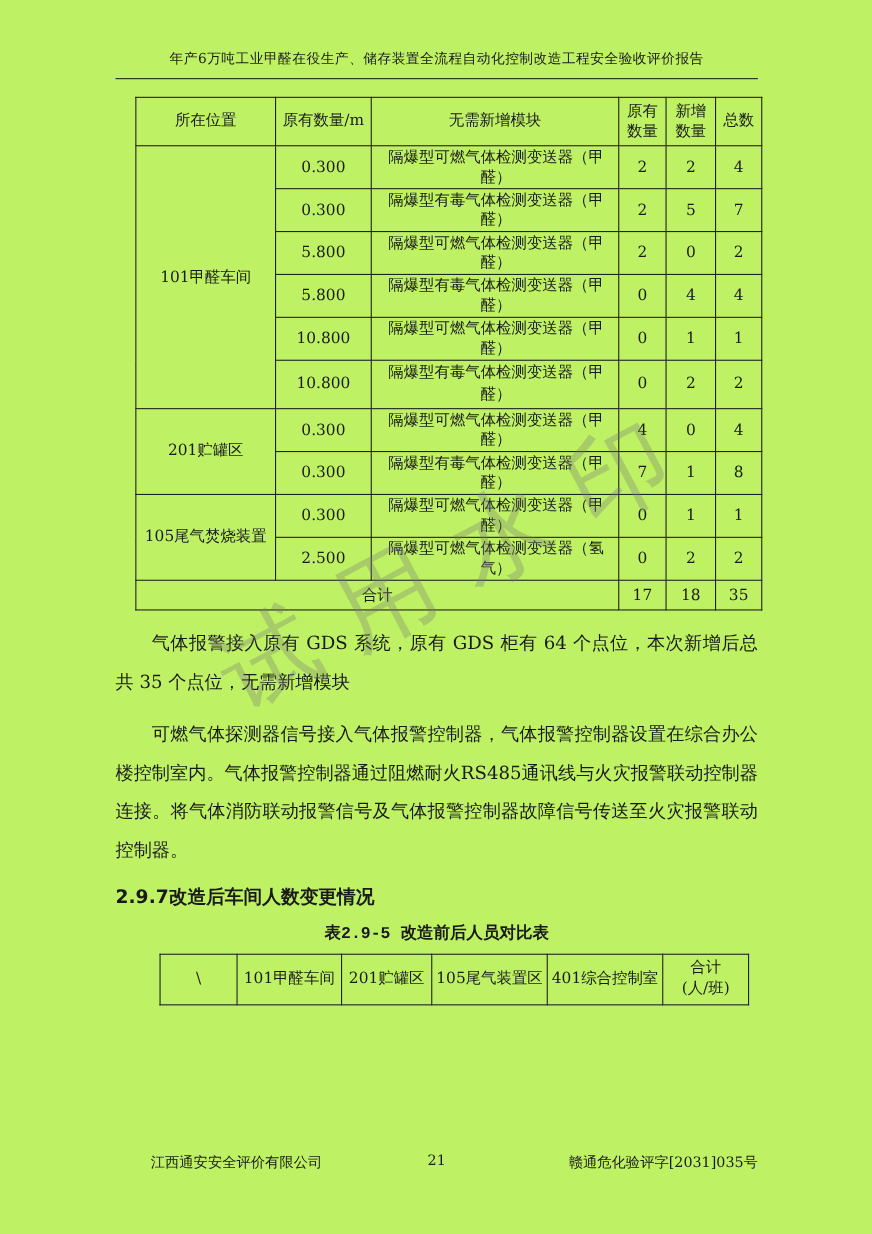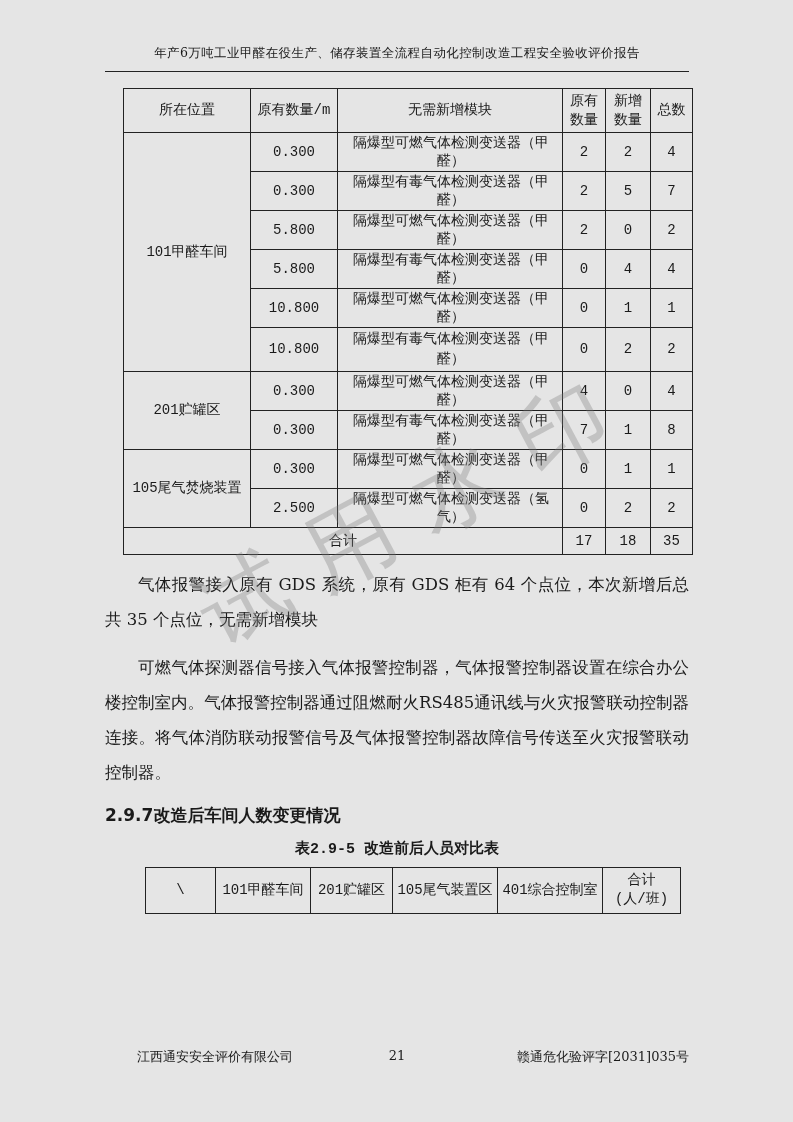--- a/index.html
+++ b/index.html
@@ -1,29 +1,29 @@
 <!DOCTYPE html>
 <html><head>
 <meta charset="utf-8">
 <style>
   * { margin:0; padding:0; box-sizing:border-box; }
   html,body { background:#ffffff; }
   .page {
     position:relative; width:793px; height:1122px; margin:0 auto;
-    background:#e5e5e5; color:#1a1a1a; overflow:hidden;
+    background:#bef264; color:#1a1a1a; overflow:hidden;
     font-family:"DejaVu Serif","Liberation Serif",serif;
   }
   .content { position:absolute; left:105px; width:584px; top:45px; }
 
   .doc-header {
     text-align:center; font-size:12.5px; letter-spacing:.4px;
     padding-bottom:9px; border-bottom:1.2px solid #222;
   }
 
-  table { border-collapse:collapse; table-layout:fixed;font-family:Liberation Mono, monospace; }
+  table { border-collapse:collapse; table-layout:fixed; }
   th, td { border:1px solid #222; font-weight:normal; vertical-align:middle; }
 
   .detector { width:569px; margin:16px 0 0 18px; font-size:14px; }
   .detector th { height:44px; text-align:center; padding:2px; line-height:1.35; }
   .detector td { height:27px; text-align:center; padding:1px 3px; }
   .detector td.model { text-align:center; padding-left:5px; }
   .detector .wrapnarrow { display:inline-block; width:198px; line-height:1.45; vertical-align:middle; }
   .detector td.loc { text-align:center; }
   .detector .total-label { text-align:center; }
 

